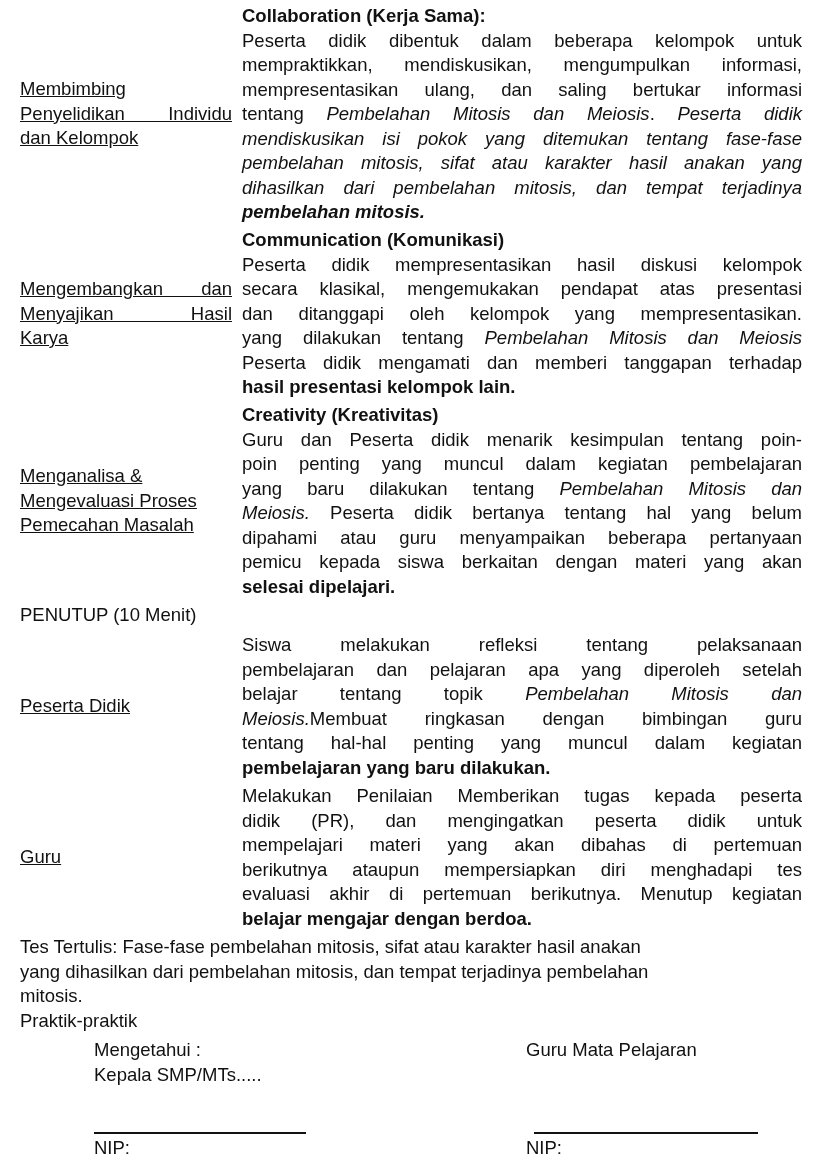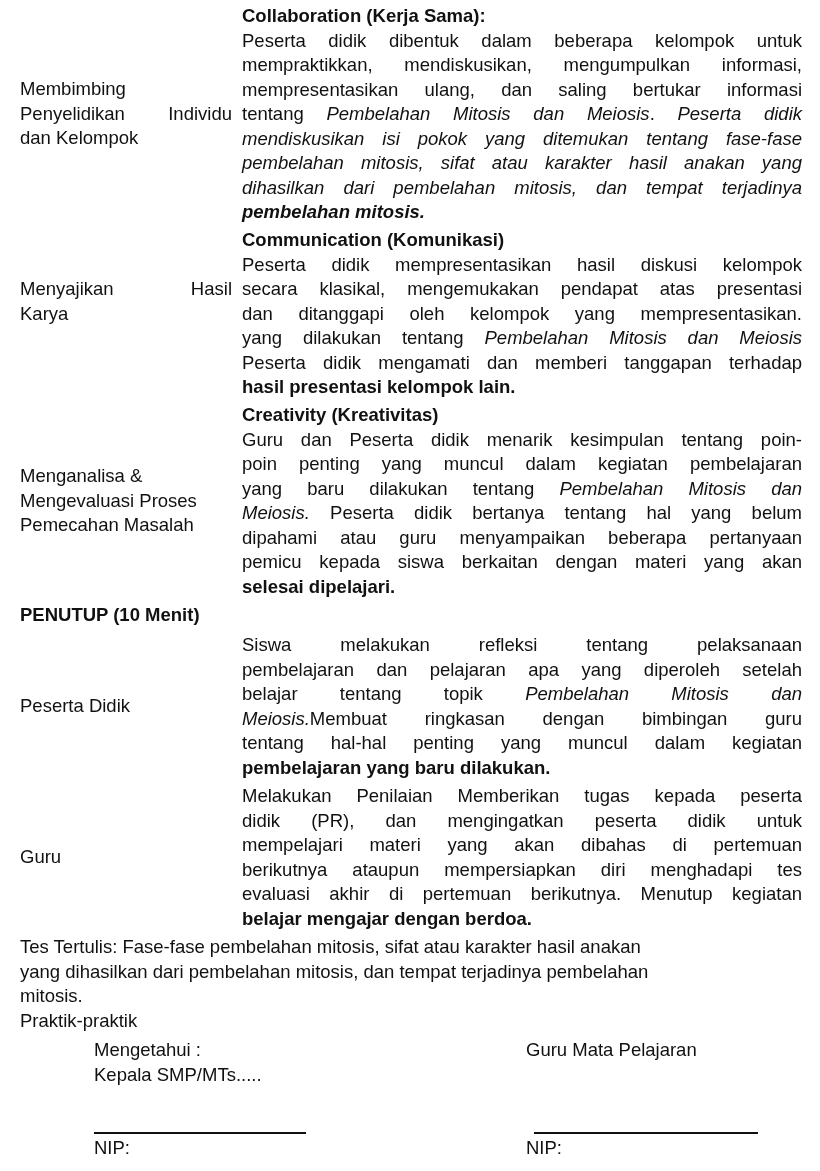--- a/index.html
+++ b/index.html
@@ -6,31 +6,31 @@
     body {
       width: 820px; height: 1171px; position: relative; overflow: hidden;
       font-family: "Liberation Sans", sans-serif; color: #111111;
       font-size: 18.5px;
     }
     .row { position: absolute; left: 0; width: 820px; }
     .label {
       position: absolute; left: 20px; width: 212px;
       line-height: 24.5px; text-align: justify; text-align-last: left;
     }
-    .label .ln { display: block; }
+    .label .ln { display: block; text-decoration: underline; }
     .label .just { text-align: justify; text-align-last: justify; }
     .content {
       position: absolute; left: 242px; width: 560px;
       line-height: 24.5px; text-align: justify;
     }
     .content .ln { display: block; text-align: justify; text-align-last: justify; white-space: nowrap; }
     .content .ln.last { text-align-last: left; font-weight: bold; }
     .heading { font-weight: bold; display: block; line-height: 24.5px; }
     .it { font-style: italic; }
-    .section-title { position: absolute; left: 20px; font-weight: bold; }
+    .section-title { position: absolute; left: 20px; font-weight: normal; }
     .plain { position: absolute; left: 20px; line-height: 24.5px; white-space: nowrap; }
     .sig { position: absolute; line-height: 24.5px; white-space: nowrap; }
     .sig-line { position: absolute; height: 2px; background: #111; }
   </style>
 </head>
 <body>
 
 <div class="row" style="top:4px;">
   <div class="label" style="top:73px;">
     <span class="ln">Membimbing</span>
@@ -45,20 +45,21 @@
       <span class="ln"><span>tentang </span><span class="it">Pembelahan Mitosis dan Meiosis</span><span>. </span><span class="it">Peserta didik</span></span>
       <span class="ln"><span class="it">mendiskusikan isi pokok yang ditemukan tentang fase-fase</span></span>
       <span class="ln"><span class="it">pembelahan mitosis, sifat atau karakter hasil anakan yang</span></span>
       <span class="ln"><span class="it">dihasilkan dari pembelahan mitosis, dan tempat terjadinya</span></span>
       <span class="ln last"><span class="it">pembelahan mitosis.</span></span>
     </div>
 </div>
 
 <div class="row" style="top:228px;">
   <div class="label" style="top:49px;">
+    <span class="ln just">Mengembangkan dan</span>
     <span class="ln just">Menyajikan Hasil</span>
     <span class="ln">Karya</span>
   </div>
   <div class="content" style="top:0;">
     <span class="heading">Communication (Komunikasi)</span>
   <span class="ln"><span>Peserta didik mempresentasikan hasil diskusi kelompok</span></span>
       <span class="ln"><span>secara klasikal, mengemukakan pendapat atas presentasi</span></span>
       <span class="ln"><span>dan ditanggapi oleh kelompok yang mempresentasikan.</span></span>
       <span class="ln"><span>yang dilakukan tentang </span><span class="it">Pembelahan Mitosis dan Meiosis</span></span>
       <span class="ln"><span>Peserta didik mengamati dan memberi tanggapan terhadap</span></span>

